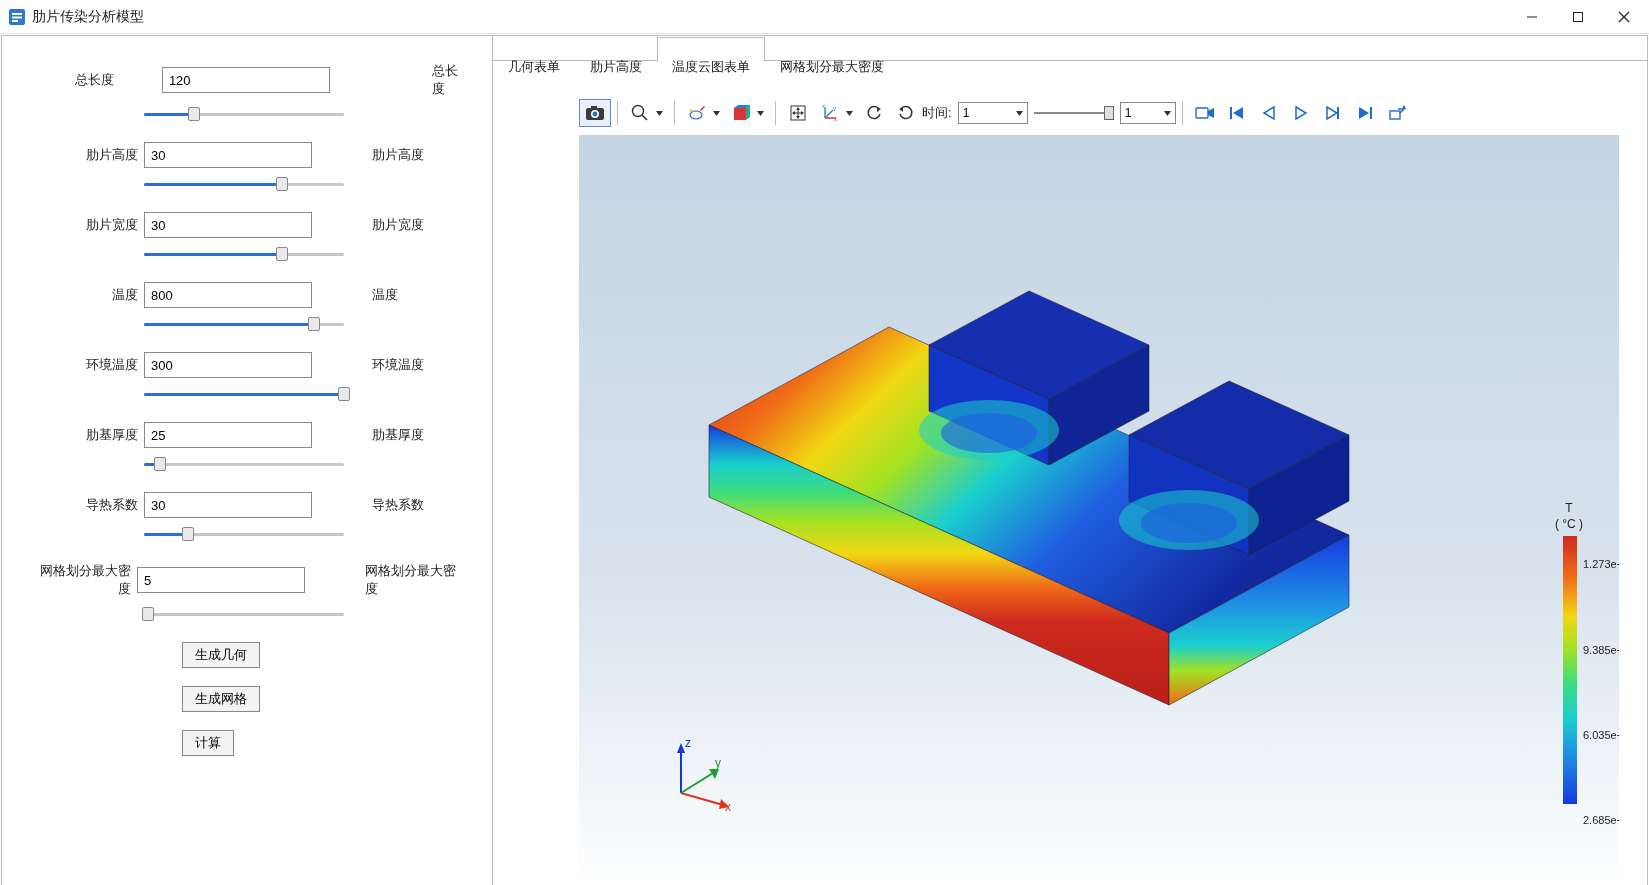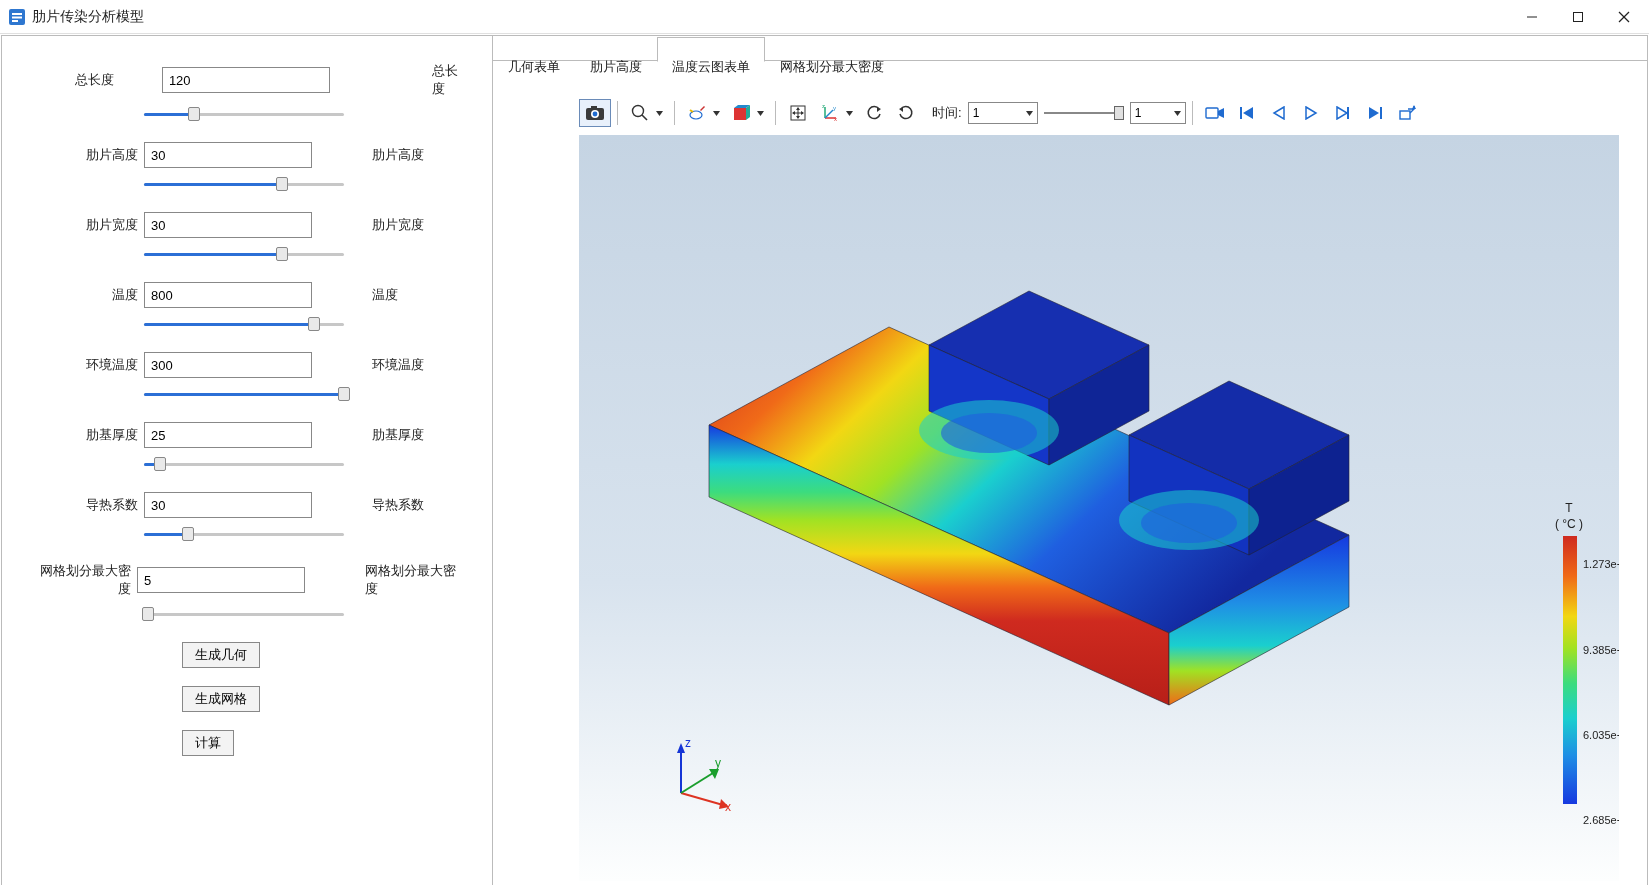--- a/index.html
+++ b/index.html
@@ -36,21 +36,21 @@
 .tab:not(.active) { border:1px solid transparent; }
 
 
 .toolbar-wrap { padding: 38px 12px 8px 86px; }
 .toolbar { display: flex; align-items: center; gap: 0; }
 .tb-btn { width: 32px; height: 28px; display:flex; align-items:center; justify-content:center; border:1px solid transparent; position:relative; cursor:pointer;}
 .tb-btn.boxed { border:1px solid #6a8bb8; background:#e8f0fb;}
 .tb-sep { width:1px; height:24px; background:#bbb; margin:0 6px; }
 .tb-drop { width:10px; display:flex; align-items:center; justify-content:center; margin-left:-2px; margin-right:4px; cursor:pointer;}
 .tb-drop svg { display:block;}
-.time-lbl { font-size:13px; color:#222; margin-left:10px; margin-right:6px;}
+.time-lbl { font-size:13px; color:#222; margin-right:6px;}
 .time-combo { width: 70px; height:22px; border:1px solid #888; background:#fff; display:flex; align-items:center; padding:0 4px; font-size:12px; justify-content:space-between; cursor:pointer;}
 .time-slider { width: 80px; height:22px; display:flex; align-items:center; margin:0 6px; position:relative;}
 .time-slider .ts-track { position:absolute; left:0; right:10px; top:10px; height:2px; background:#888;}
 .time-slider .ts-thumb { position:absolute; right:0; top:4px; width:10px; height:14px; background:#e0e0e0; border:1px solid #666;}
 
 
 .viewport { flex:1; position:relative; background:#fff; margin:0 12px 4px 12px; }
 .vp-inner { position:absolute; left:74px; right:16px; top:0; bottom:0; }
 .vp-canvas { width:100%; height:100%; background:linear-gradient(#c5d4e3 0%, #d8e3ee 60%, #fdfefe 100%); position:relative; overflow:hidden;}
 .vp-3d { position:absolute; left:50px; top:80px; width:760px; height:520px; }

